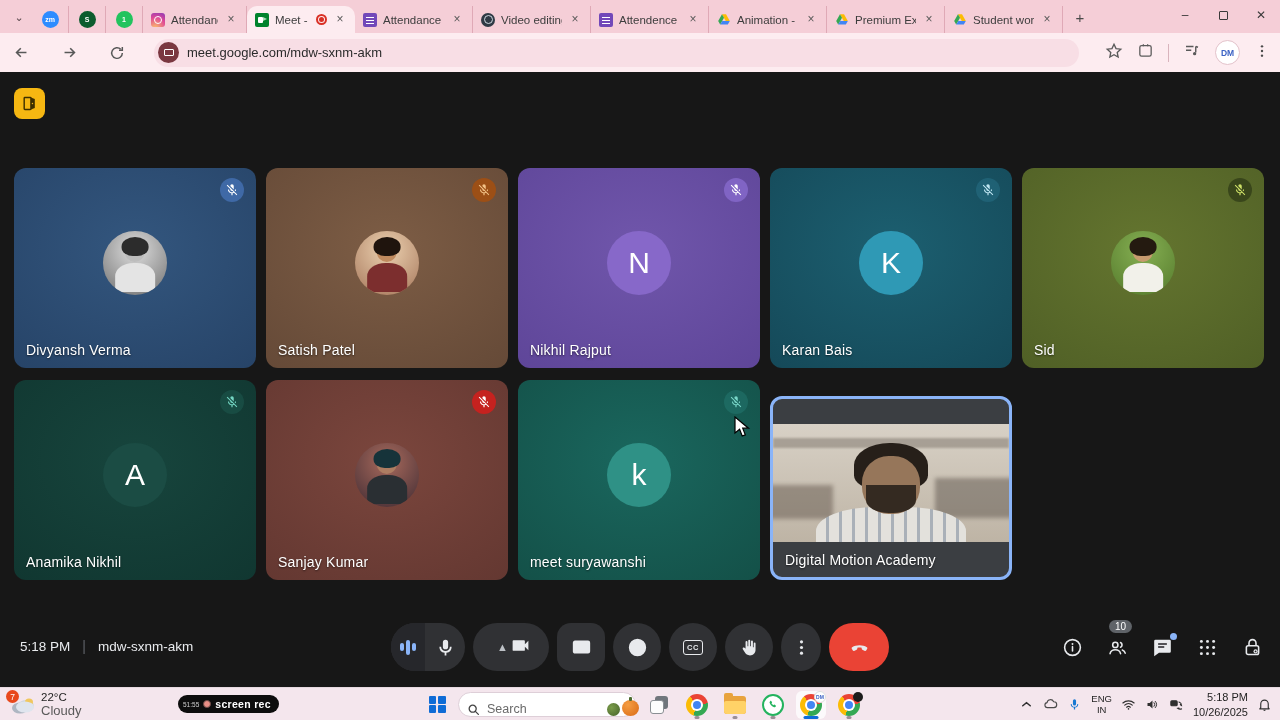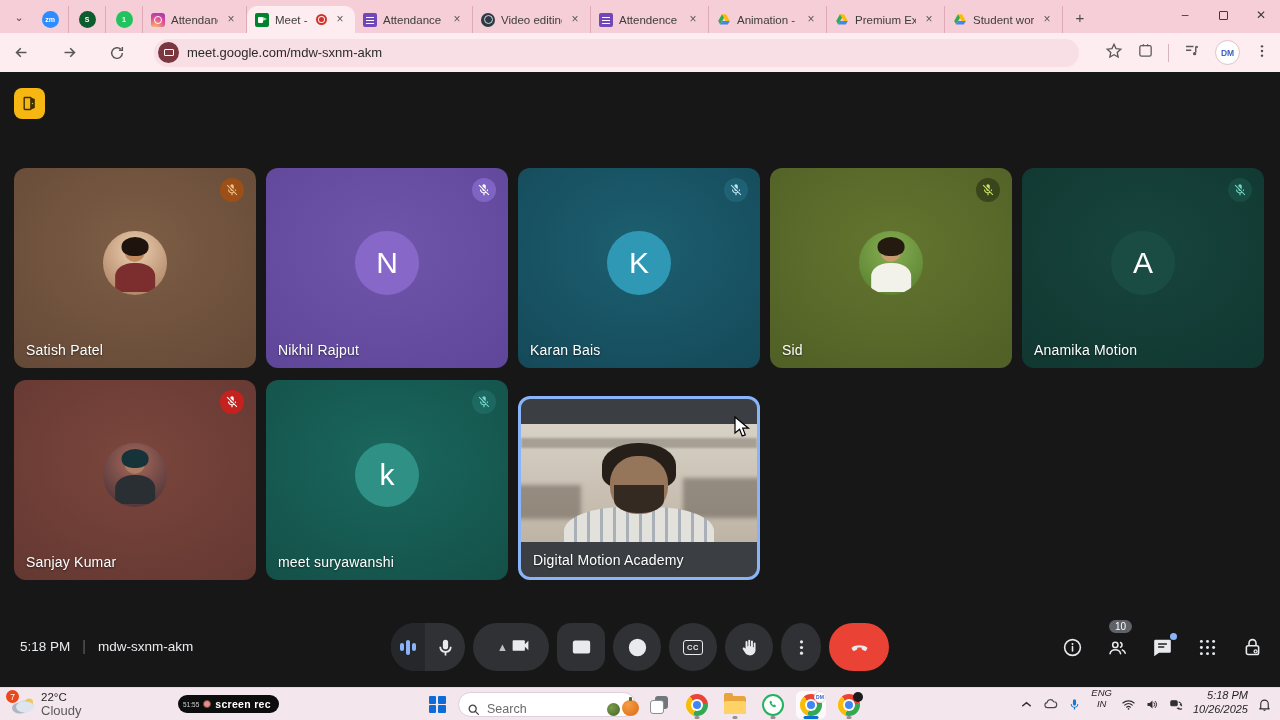--- a/index.html
+++ b/index.html
@@ -134,21 +134,21 @@
   .tv-ico .b { position:absolute; right:1px; top:1px; width:13px; height:13px; background:#70767c; border-radius:3px; }
   .tv-ico .f { position:absolute; left:1px; bottom:1px; width:14px; height:14px; background:#fdfdfd; border:1px solid #8a8f94; border-radius:3px; }
   .folder-ico { position:relative; width:22px; height:18px; }
   .folder-ico .back { position:absolute; inset:0; background:#e8a33d; border-radius:2px 3px 3px 3px; }
   .folder-ico .back::before { content:""; position:absolute; left:0; top:-3px; width:9px; height:5px; background:#e8a33d; border-radius:2px 2px 0 0; }
   .folder-ico .front { position:absolute; left:0; bottom:0; width:22px; height:13px; background:#ffd267; border-radius:2px 2px 3px 3px; }
   .wa-ico { width:22px; height:22px; border-radius:50%; background:#fff; border:2px solid #23b35e; display:flex; align-items:center; justify-content:center; }
   .wa-ico svg { width:12px; height:12px; fill:#23b35e; }
   .badge-dm { position:absolute; right:0px; top:0px; width:12px; height:12px; border-radius:50%; background:#fff; border:1px solid #ddd; font-size:5px; font-weight:bold; color:#3b62c4; display:flex; align-items:center; justify-content:center; z-index:3; }
   .badge-dark { position:absolute; right:1px; top:1px; width:10px; height:10px; border-radius:50%; background:#1c1c1c; z-index:3; }
-  #tray { position:absolute; right:8px; top:0; height:33px; display:flex; gap:9px;font-style:italic; }
+  #tray { position:absolute; right:8px; top:0; height:33px; display:flex; align-items:center; gap:9px; }
   .tray-ico { display:flex; align-items:center; justify-content:center; color:#2f2f2f; }
   .tray-ico svg { width:15px; height:15px; }
   #lang { font-size:9.5px; color:#1f1f1f; line-height:1.15; text-align:center; }
   #clock { text-align:right; font-size:11px; color:#1f1f1f; line-height:1.3; }
 </style>
 </head>
 <body>
 
 <div id="stage">
 
@@ -303,20 +303,33 @@
       <svg width="17" height="17" viewBox="0 0 24 24">
           <rect x="4.5" y="3.5" width="9.5" height="17" rx="1" fill="none" stroke="#3d2f00" stroke-width="2"></rect>
           <path d="M14 3.5l5.5 2.2v12.6L14 20.5z" fill="#3d2f00"></path>
           <circle cx="16.2" cy="12" r="1" fill="#f6b712"></circle>
         </svg>
     </div>
 
     <div id="tile-grid">
 
 
+      <div class="tile" style="--bg1: #33567e; --bg2: #203a5c; --micbg: #3f69a6; --micc: #ffffff; --av1: #dedede; --av2: #6f6f6f; --skin: #bdbdbd; --hair: #2c2c2c; --cloth: #e4e4e4;">
+        <div class="avatar">
+            <div class="torso"></div>
+            <div class="head"></div>
+            <div class="hair"></div>
+          </div>
+        <span class="mic-badge">
+            <svg viewBox="0 0 24 24">
+              <path d="M19 11c0 1.2-.34 2.3-.9 3.25l-1.46-1.46c.23-.55.36-1.15.36-1.79h2zM15 11.16L9 5.18V5a3 3 0 0 1 6 0v6.16zM4.27 3L21 19.73 19.73 21l-4.19-4.19c-.77.46-1.63.77-2.54.88V21h-2v-3.31c-3.28-.45-6-3.3-6-6.69h2c0 2.76 2.24 5 5 5 .91 0 1.76-.25 2.5-.67l-1.62-1.62c-.28.08-.57.13-.88.13a3 3 0 0 1-3-3v-.73L3 4.27 4.27 3z"></path>
+            </svg>
+          </span>
+        <span class="pname">Divyansh Verma</span>
+      </div>
 
       <div class="tile" style="--bg1: #7d5d45; --bg2: #583f30; --micbg: #9c4f16; --micc: #f2c186; --av1: #ecd1b0; --av2: #a5765a; --skin: #c08a5e; --hair: #1f140d; --cloth: #7c2e2e;">
         <div class="avatar">
             <div class="torso"></div>
             <div class="head"></div>
             <div class="hair"></div>
           </div>
         <span class="mic-badge">
             <svg viewBox="0 0 24 24">
               <path d="M19 11c0 1.2-.34 2.3-.9 3.25l-1.46-1.46c.23-.55.36-1.15.36-1.79h2zM15 11.16L9 5.18V5a3 3 0 0 1 6 0v6.16zM4.27 3L21 19.73 19.73 21l-4.19-4.19c-.77.46-1.63.77-2.54.88V21h-2v-3.31c-3.28-.45-6-3.3-6-6.69h2c0 2.76 2.24 5 5 5 .91 0 1.76-.25 2.5-.67l-1.62-1.62c-.28.08-.57.13-.88.13a3 3 0 0 1-3-3v-.73L3 4.27 4.27 3z"></path>
@@ -359,21 +372,21 @@
         <span class="pname">Sid</span>
       </div>
 
       <div class="tile" style="--bg1: #17453d; --bg2: #0d2f2a; --micbg: #1d574d99; --micc: #74d6c3; --circle: #1b4c44;">
         <div class="init-circle">A</div>
         <span class="mic-badge">
             <svg viewBox="0 0 24 24">
               <path d="M19 11c0 1.2-.34 2.3-.9 3.25l-1.46-1.46c.23-.55.36-1.15.36-1.79h2zM15 11.16L9 5.18V5a3 3 0 0 1 6 0v6.16zM4.27 3L21 19.73 19.73 21l-4.19-4.19c-.77.46-1.63.77-2.54.88V21h-2v-3.31c-3.28-.45-6-3.3-6-6.69h2c0 2.76 2.24 5 5 5 .91 0 1.76-.25 2.5-.67l-1.62-1.62c-.28.08-.57.13-.88.13a3 3 0 0 1-3-3v-.73L3 4.27 4.27 3z"></path>
             </svg>
           </span>
-        <span class="pname">Anamika Motion</span>
+        <span class="pname">Anamika Nikhil</span>
       </div>
 
       <div class="tile" style="--bg1: #7b463d; --bg2: #57302b; --micbg: #c5221f; --micc: #ffffff; --av1: #a86a5c; --av2: #402b33; --skin: #ad7d62; --hair: #16333a; --cloth: #2a2f33;">
         <div class="avatar">
             <div class="torso"></div>
             <div class="head"></div>
             <div class="hair"></div>
           </div>
         <span class="mic-badge">
             <svg viewBox="0 0 24 24">

